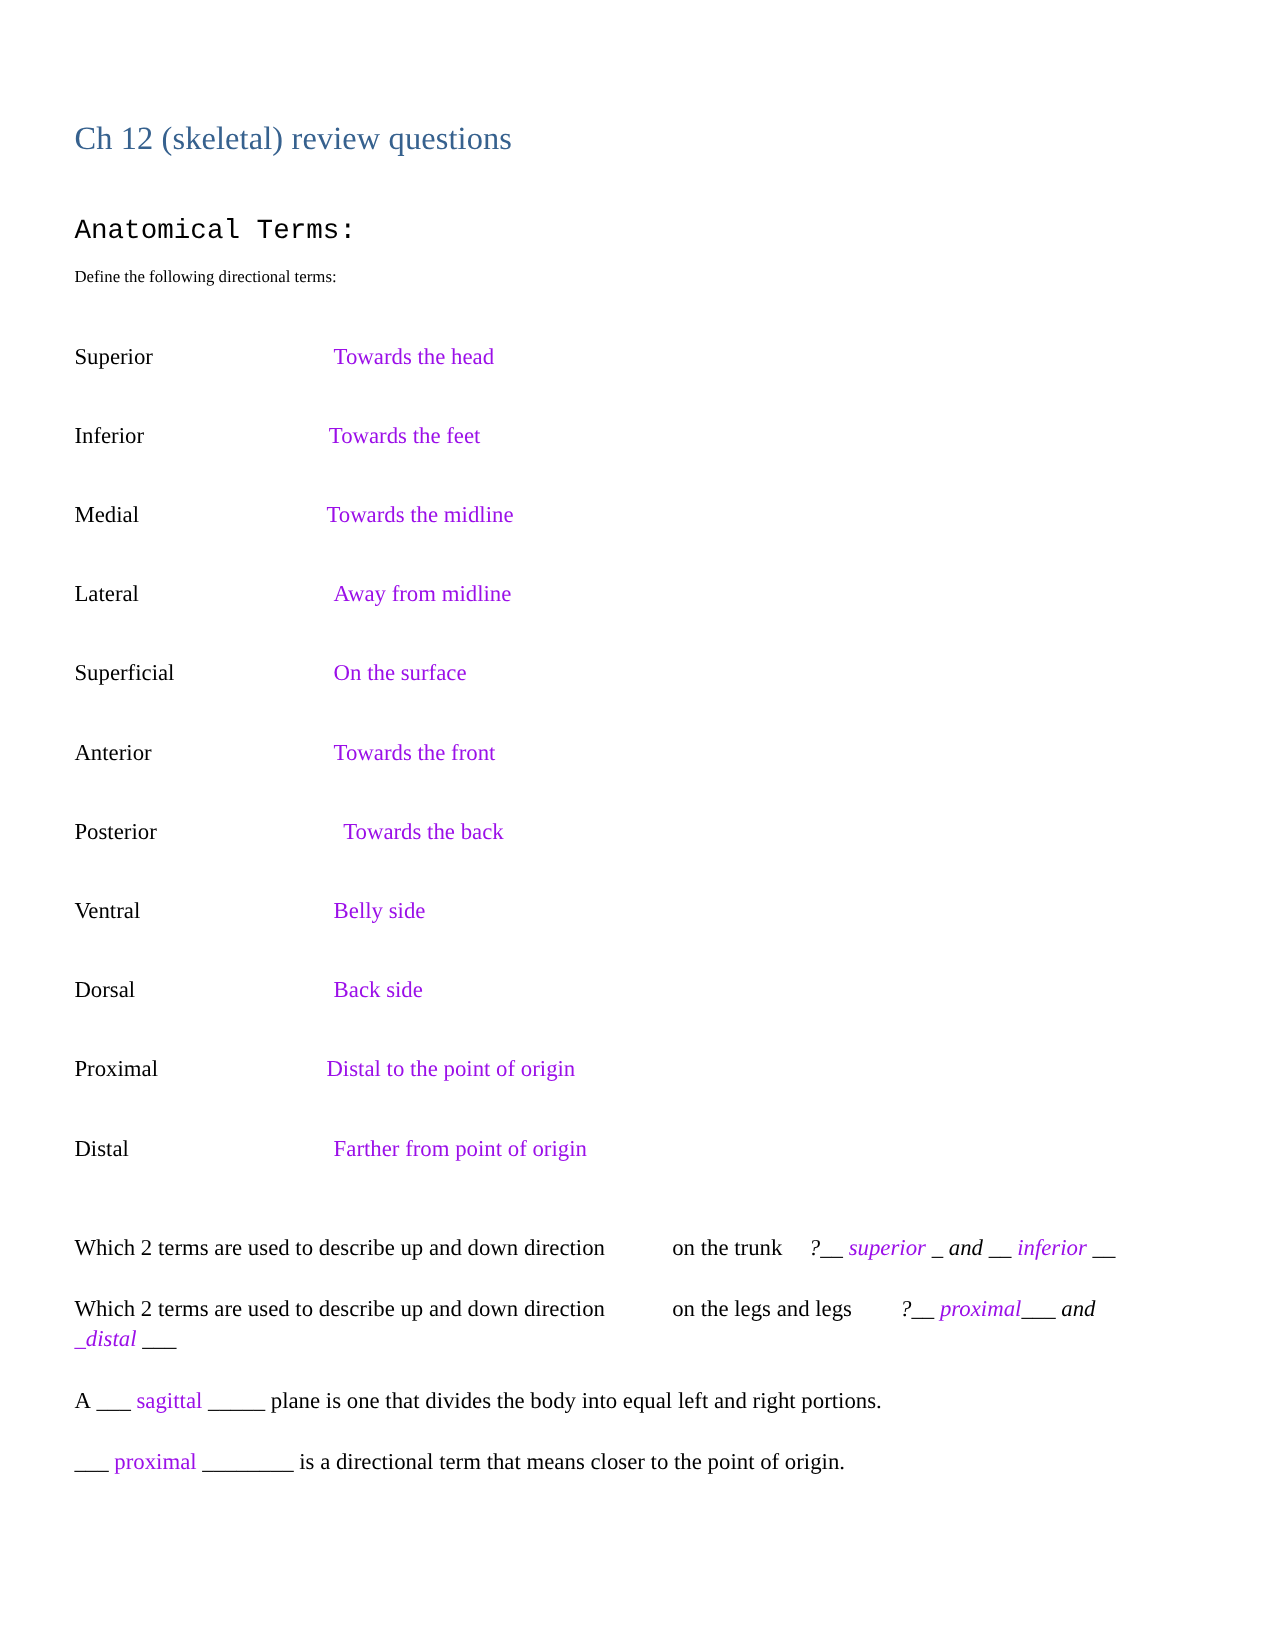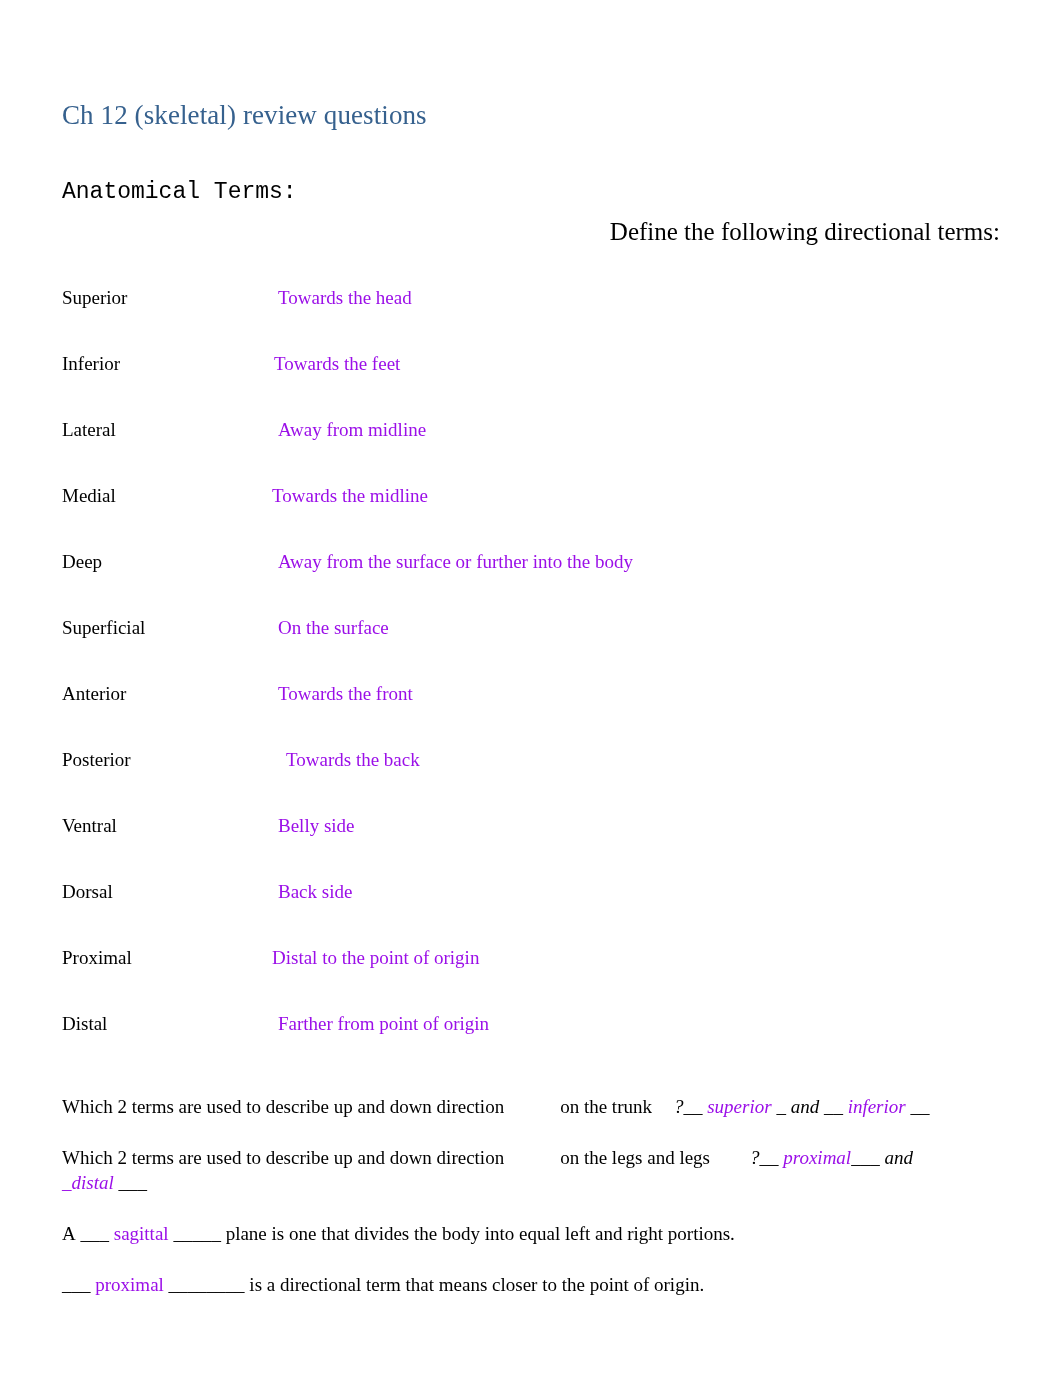--- a/index.html
+++ b/index.html
@@ -43,24 +43,23 @@
   .section-heading {
     font-size: 23px;
     line-height: 28px;
     font-weight: normal;
     color: #000000;
     margin: 46px 0 0 0;
     font-family: Liberation Mono, monospace;
   }
 
   .lead-line {
-    font-size: 25px;
+    font-size: 14px;
     line-height: 24px;
     margin: 14px 0 0 0;
-    text-align: right;
   }
 
   .terms-list {
     margin: 42px 0 0 0;
     padding: 0;
     list-style: none;
   }
 
   .term-row {
     display: block;
@@ -134,33 +133,29 @@
         <span class="term-label">Superior</span>
         <span class="term-def" style="left:216px">Towards the head</span>
       </div>
 
       <div class="term-row">
         <span class="term-label">Inferior</span>
         <span class="term-def" style="left:212px">Towards the feet</span>
       </div>
 
       <div class="term-row">
+        <span class="term-label">Medial</span>
+        <span class="term-def" style="left:210px">Towards the midline</span>
+      </div>
+
+      <div class="term-row">
         <span class="term-label">Lateral</span>
         <span class="term-def" style="left:216px">Away from midline</span>
       </div>
 
-      <div class="term-row">
-        <span class="term-label">Medial</span>
-        <span class="term-def" style="left:210px">Towards the midline</span>
-      </div>
-
-      <div class="term-row">
-        <span class="term-label">Deep</span>
-        <span class="term-def" style="left:216px">Away from the surface or further into the body</span>
-      </div>
 
       <div class="term-row">
         <span class="term-label">Superficial</span>
         <span class="term-def" style="left:216px">On the surface</span>
       </div>
 
       <div class="term-row">
         <span class="term-label">Anterior</span>
         <span class="term-def" style="left:216px">Towards the front</span>
       </div>

